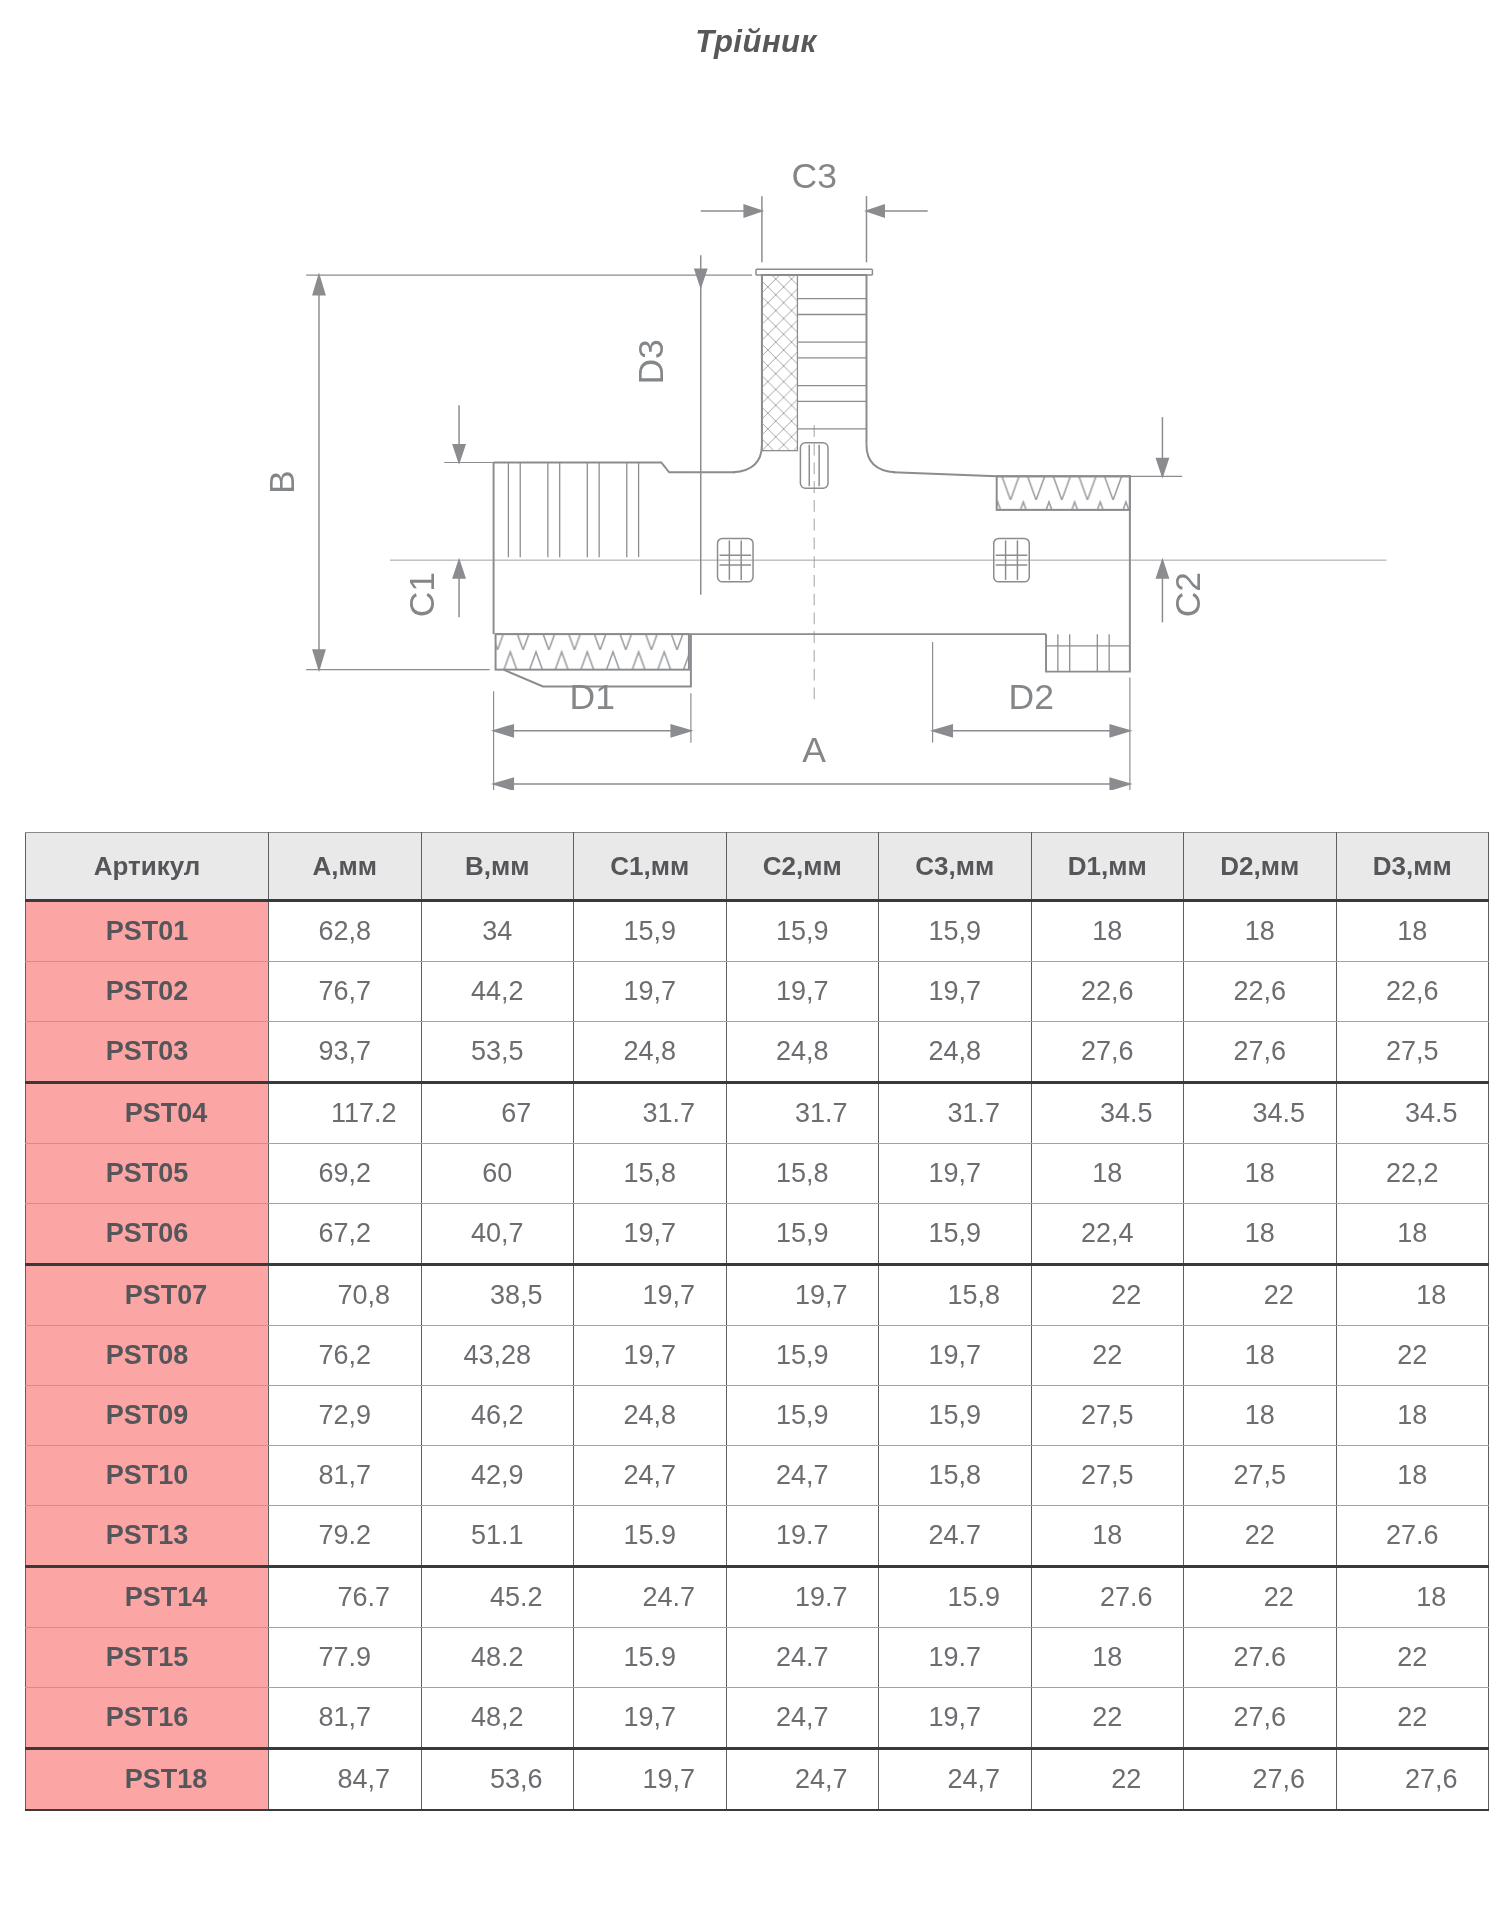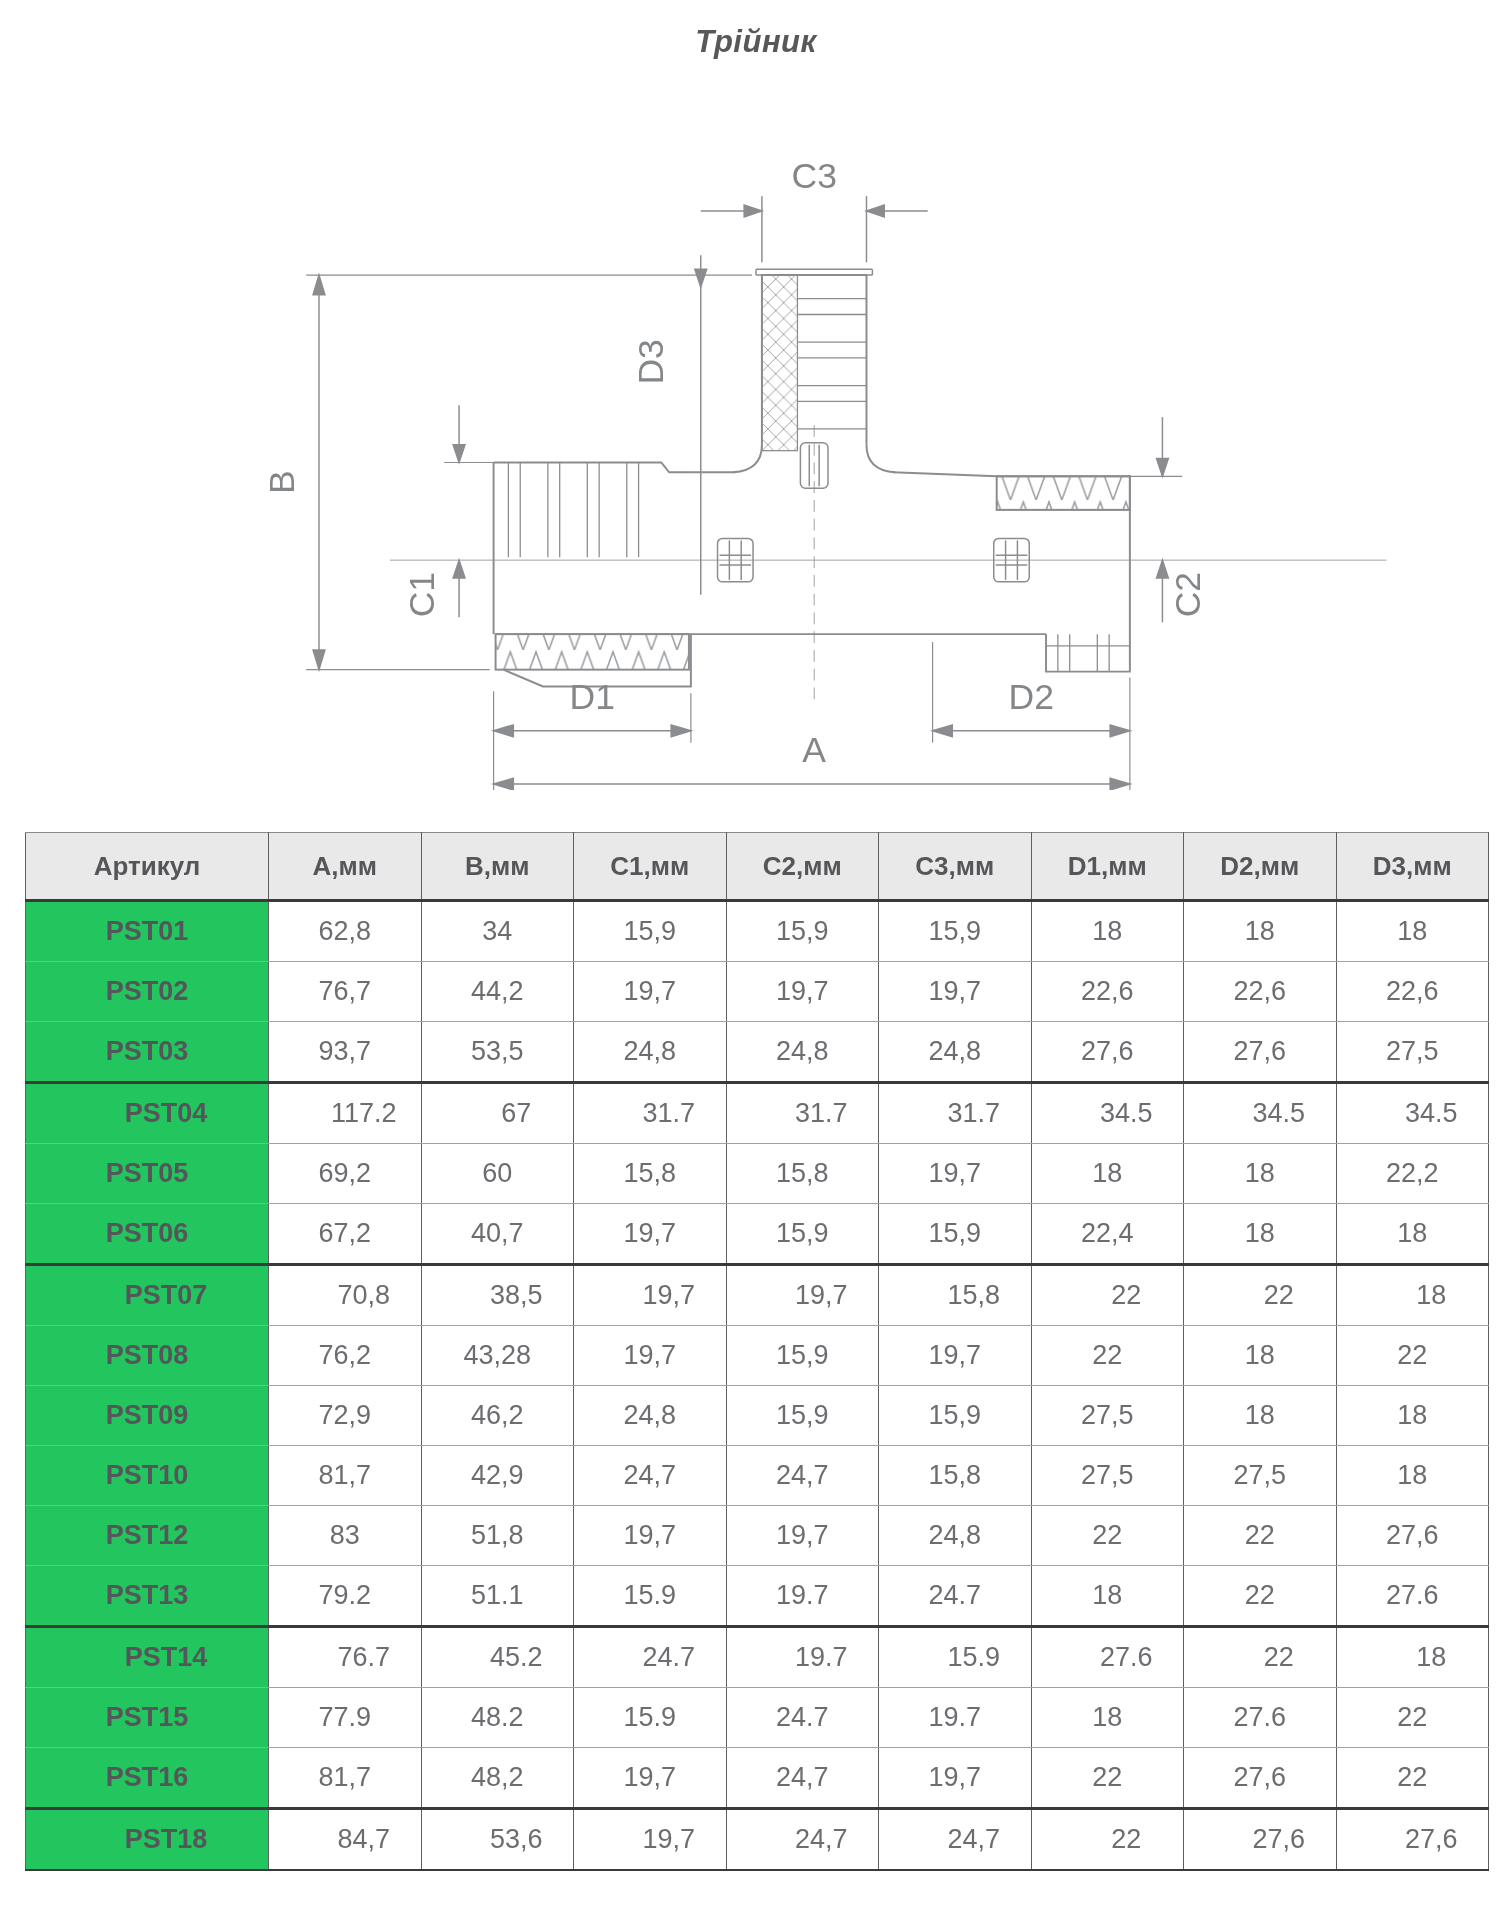--- a/index.html
+++ b/index.html
@@ -22,21 +22,21 @@
   }
   .spec-table th{
     height:66px;background:#e9e9e9;color:#55565a;font-size:26px;font-weight:bold;
     border-top:1px solid #8a8a8a;border-bottom:3px solid #3a3a3a;
   }
   .spec-table td{
     height:59px;background:#ffffff;color:#6b6d70;font-size:27px;
     border-top:1px solid #a2a2a2;border-bottom:1px solid #a2a2a2;
   }
   .spec-table td.article{
-    background:#22c55e;color:#55565a;font-weight:bold;font-size:27px;
+    background:#fca5a5;color:#55565a;font-weight:bold;font-size:27px;
   }
   .spec-table tr.group td{border-top:3px solid #3a3a3a;padding-left:38px;}
   .spec-table tr:last-child td{border-bottom:2px solid #3a3a3a;}
   .spec-table col.c-article{width:243px;}
   .logo{position:absolute;left:1278px;top:1916px;width:232px;height:56px;}
 </style>
 </head>
 <body>
 
 <div class="page-title">Трійник</div>
@@ -314,31 +314,20 @@
         <td>81,7</td>
         <td>42,9</td>
         <td>24,7</td>
         <td>24,7</td>
         <td>15,8</td>
         <td>27,5</td>
         <td>27,5</td>
         <td>18</td>
       </tr>
       <tr>
-        <td class="article">PST12</td>
-        <td>83</td>
-        <td>51,8</td>
-        <td>19,7</td>
-        <td>19,7</td>
-        <td>24,8</td>
-        <td>22</td>
-        <td>22</td>
-        <td>27,6</td>
-      </tr>
-      <tr>
         <td class="article">PST13</td>
         <td>79.2</td>
         <td>51.1</td>
         <td>15.9</td>
         <td>19.7</td>
         <td>24.7</td>
         <td>18</td>
         <td>22</td>
         <td>27.6</td>
       </tr>

